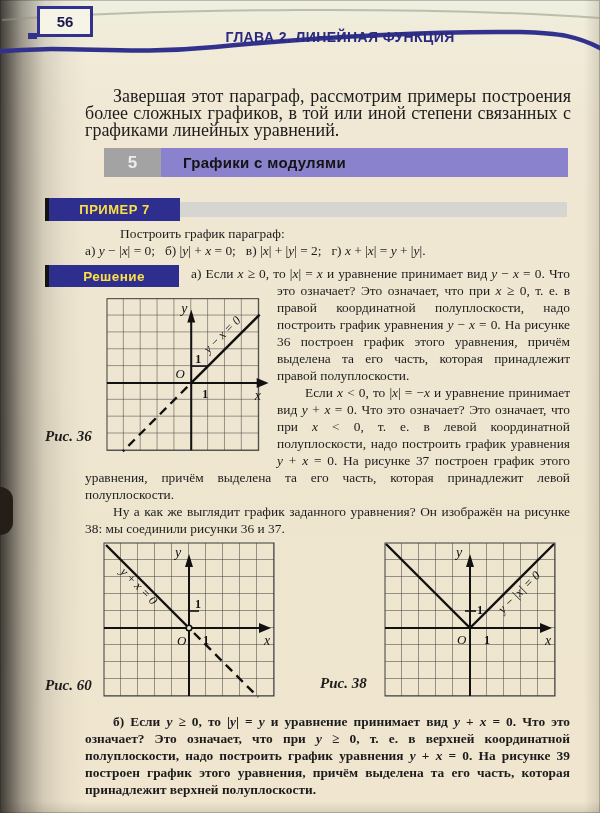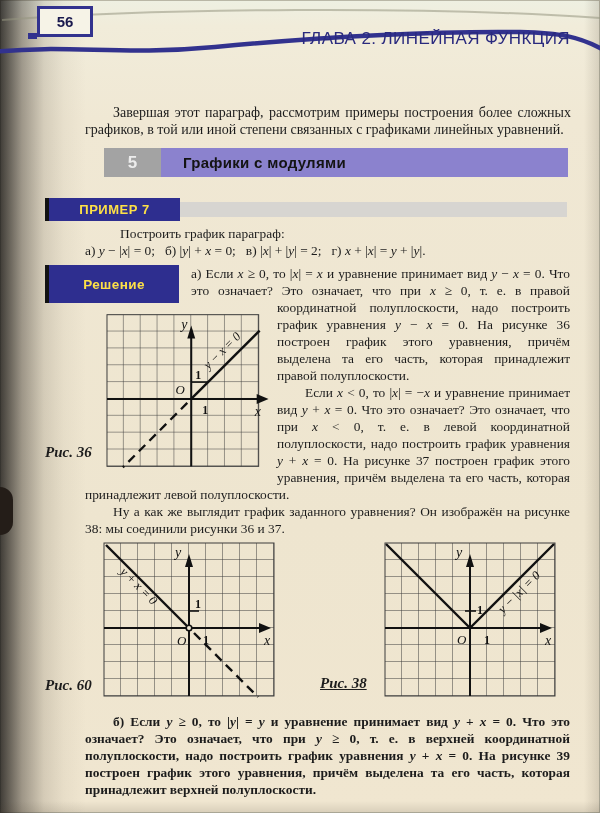--- a/index.html
+++ b/index.html
@@ -17,50 +17,50 @@
   .right-shade{position:absolute;right:0;top:0;bottom:0;width:16px;z-index:1;
     background:linear-gradient(270deg,rgba(70,60,45,.16),rgba(0,0,0,0));}
   .bottom-shade{position:absolute;left:0;right:0;bottom:0;height:12px;z-index:1;
     background:linear-gradient(0deg,rgba(70,60,45,.14),rgba(0,0,0,0));}
   
   .swoosh{position:absolute;left:0;top:0;z-index:2;}
   .pagenum-box{position:absolute;left:37px;top:6px;width:50px;height:25px;z-index:3;
     background:#f6f3e7;border:3px solid #32328e;display:flex;align-items:center;justify-content:center;
     font-family:"Liberation Sans",sans-serif;font-weight:bold;font-size:15px;color:#19194e;}
   .pagenum-stub{position:absolute;left:28px;top:33px;width:9px;height:6px;background:#32328e;z-index:3;}
-  .chapter-title{position:absolute;left:110px;right:30px;top:29px;text-align:right;z-index:3;
-    font-family:"Liberation Sans",sans-serif;font-weight:normal;font-size:17px;letter-spacing:.4px;color:#2a2a7e;}
+  .chapter-title{position:absolute;left:110px;right:30px;top:29px;text-align:center;z-index:3;
+    font-family:"Liberation Sans",sans-serif;font-weight:bold;font-size:14px;letter-spacing:.4px;color:#2a2a7e;}
   
   .intro{position:absolute;left:85px;top:88px;width:486px;z-index:2;
-    font-size:14px;line-height:17px;text-align:justify;text-indent:28px;margin-top:16px;}
+    font-size:18px;line-height:17px;text-align:justify;text-indent:28px;}
   
   .section-bar{position:absolute;left:104px;top:148px;width:464px;height:29px;display:flex;z-index:2;}
   .section-num{width:57px;background:#a3a3a3;color:#ececec;display:flex;align-items:center;justify-content:center;
     font-family:"Liberation Sans",sans-serif;font-weight:bold;font-size:17px;}
   .section-title{flex:1;background:#8b82ce;color:#141414;display:flex;align-items:center;
     padding-left:22px;font-family:"Liberation Sans",sans-serif;font-weight:bold;font-size:15px;letter-spacing:.3px;}
   
   .example-band{position:absolute;left:176px;top:202px;width:391px;height:15px;background:#d7d5d1;z-index:2;}
   .badge{background:#2e2e8f;color:#fde047;font-family:"Liberation Sans",sans-serif;font-weight:bold;
     display:flex;align-items:center;justify-content:center;border-left:4px solid #121212;}
   .example-box{position:absolute;left:45px;top:198px;width:131px;height:23px;font-size:13px;letter-spacing:.5px;z-index:3;}
   .task-intro{position:absolute;left:120px;top:226px;font-size:13.4px;z-index:2;}
   .equations{position:absolute;left:85px;top:243px;width:487px;font-size:13.4px;z-index:2;}
   
   .solution{position:absolute;left:45px;top:265px;width:525px;z-index:2;font-size:13.4px;line-height:17px;}
-  .sol-label{float:left;width:130px;height:38px;margin:0 12px 8px 0;font-size:13.5px;letter-spacing:.4px;}
+  .sol-label{float:left;width:130px;height:22px;margin:0 12px 8px 0;font-size:13.5px;letter-spacing:.4px;}
   .fig36-float{float:left;clear:left;width:226px;margin:2px 6px 2px 0;display:flex;align-items:flex-end;}
   .fig-cap{font-weight:bold;font-style:italic;font-size:15px;white-space:nowrap;}
   .fig36-float .fig-cap{width:62px;padding-bottom:12px;}
   .solution p{margin:0 0 0 40px;text-align:justify;}
   .solution p.ind{text-indent:28px;}
   .nu{margin-top:1px;}
   .figures-row{clear:both;display:flex;align-items:flex-end;margin-top:5px;}
   .cap37{width:58px;padding-bottom:8px;}
-  .cap38{width:64px;margin-left:32px;padding-bottom:10px;text-decoration:underline;}
+  .cap38{width:64px;margin-left:32px;padding-bottom:10px;}
   .sol-b{font-weight:bold;margin-top:11px !important;}
   
   .ax-lab{font-family:"Liberation Serif",serif;font-style:italic;font-size:14px;fill:#111;}
   .o-lab{font-family:"Liberation Serif",serif;font-style:italic;font-size:13px;fill:#111;}
   .tick-lab{font-family:"Liberation Serif",serif;font-weight:bold;font-size:12px;fill:#111;}
   .line-lab{font-family:"Liberation Serif",serif;font-style:italic;font-size:12.5px;fill:#111;}
   i{font-style:italic;}
 </style>
 </head>
 <body>

